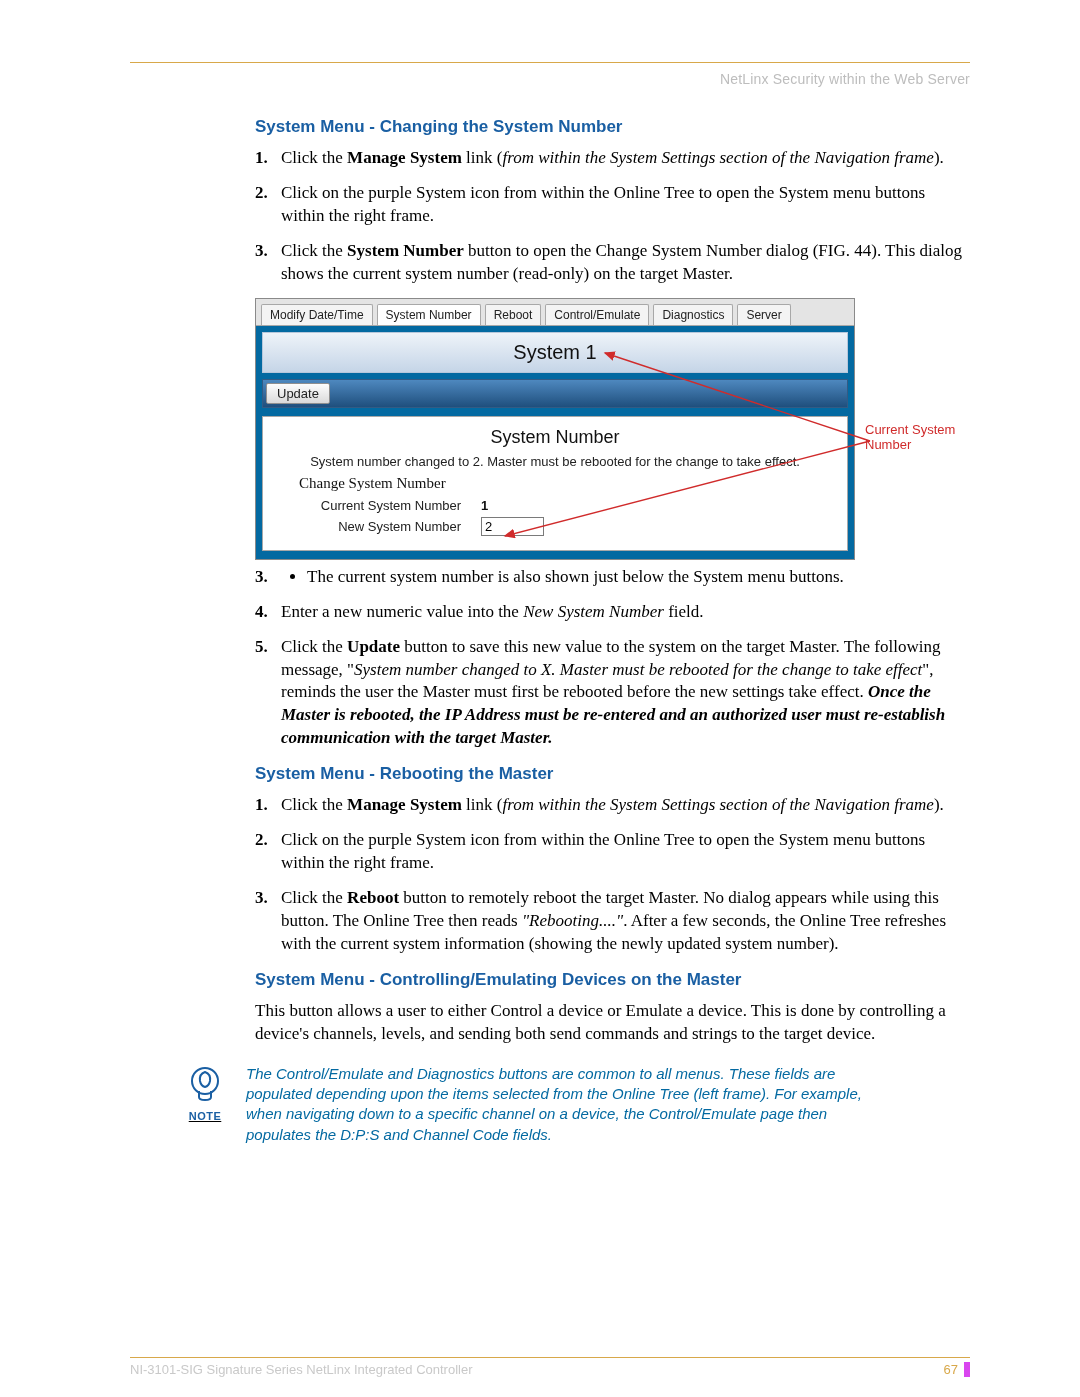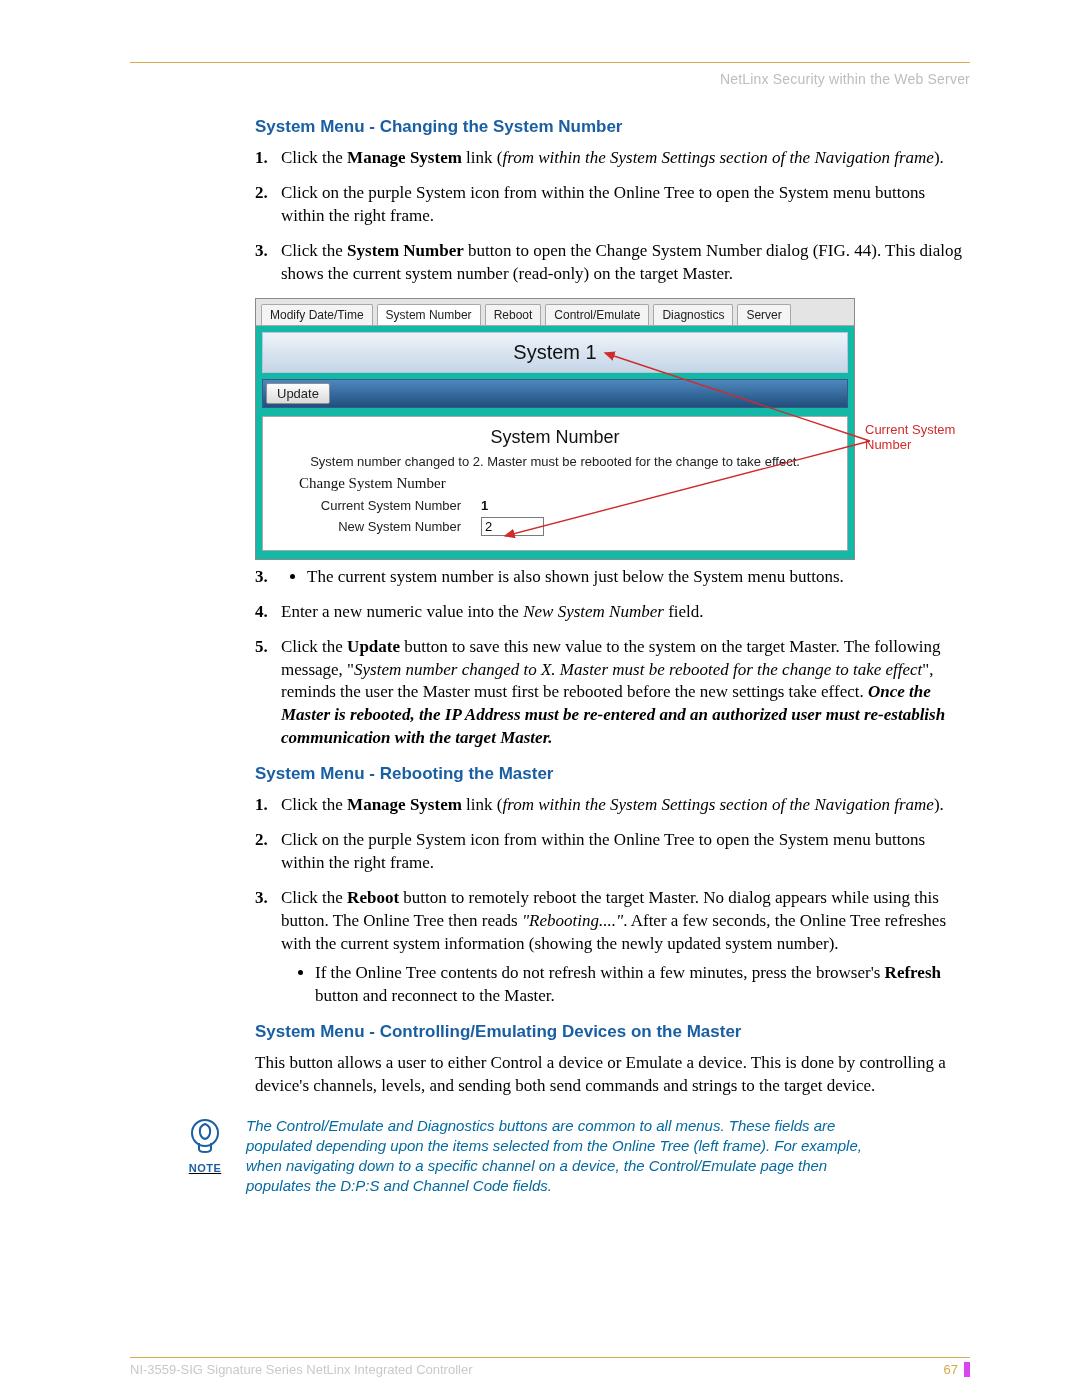--- a/index.html
+++ b/index.html
@@ -78,21 +78,21 @@
   i { font-style: italic; }
 
   
   .figwrap {
     margin: 10px 0 6px 125px;
     width: 600px;
     position: relative;
   }
   .dialog {
     border: 1px solid #8a8a8a;
-    background: #14b8a6;
+    background: #0369a1;
     font-family: Arial, Helvetica, sans-serif;
   }
   .tabbar {
     display: flex;
     gap: 4px;
     padding: 5px 5px 0 5px;
     border-bottom: 1px solid #a8a8a8;
     background: #e4e4e4;
   }
   .tab {
@@ -341,25 +341,20 @@
   </ol>
 
   <div class="section-title">System Menu - Rebooting the Master</div>
   <ol class="steps">
     <li>
       <span>Click the </span><b>Manage System</b><span> link (</span><i>from within the System Settings section of the Navigation frame</i><span>).</span>
     </li>
     <li>Click on the purple System icon from within the Online Tree to open the System menu buttons within the right frame.</li>
     <li>
       <span>Click the </span><b>Reboot</b><span> button to remotely reboot the target Master. No dialog appears while using this button. The Online Tree then reads </span><i>"Rebooting...."</i><span>. After a few seconds, the Online Tree refreshes with the current system information (showing the newly updated system number).</span>
-      <ul class="bullets">
-        <li>
-          <span>If the Online Tree contents do not refresh within a few minutes, press the browser's </span><b>Refresh</b><span> button and reconnect to the Master.</span>
-        </li>
-      </ul>
     </li>
   </ol>
 
   <div class="section-title">System Menu - Controlling/Emulating Devices on the Master</div>
   <div class="body-para">This button allows a user to either Control a device or Emulate a device. This is done by controlling a device's channels, levels, and sending both send commands and strings to the target device.</div>
 
   <div class="note-row">
     <div class="note-icon">
       <svg width="40" height="44" viewBox="0 0 40 44">
         <circle cx="20" cy="17" r="13" fill="none" stroke="#1a5fa3" stroke-width="2"></circle>
@@ -368,16 +363,16 @@
       </svg>
       <div class="note-label">NOTE</div>
     </div>
     <div class="note-text">The Control/Emulate and Diagnostics buttons are common to all menus. These fields are populated depending upon the items selected from the Online Tree (left frame). For example, when navigating down to a specific channel on a device, the Control/Emulate page then populates the D:P:S and Channel Code fields.</div>
   </div>
 </div>
 
 <div class="footer">
   <div class="rule"></div>
   <div class="footer-row">
-    <span>NI-3559-SIG Signature Series NetLinx Integrated Controller</span>
+    <span>NI-3101-SIG Signature Series NetLinx Integrated Controller</span>
     <span class="pnum">67</span>
   </div>
 </div>
 
 </body></html>

